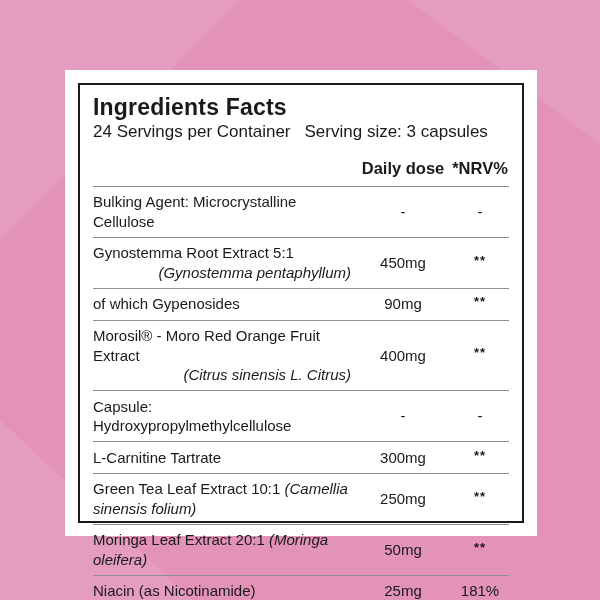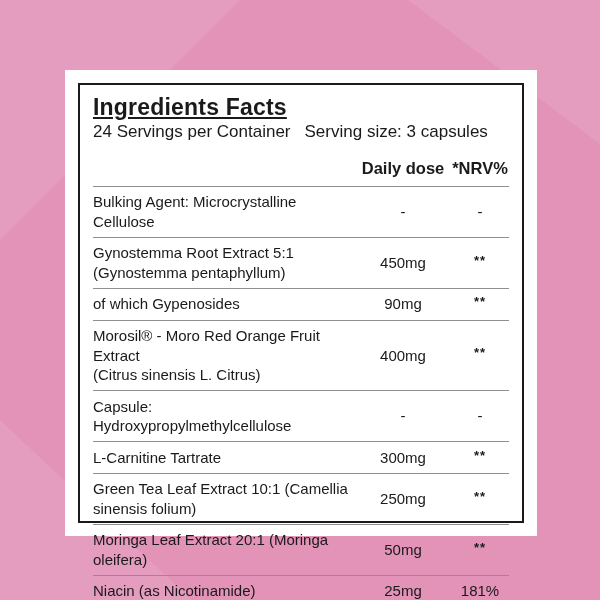--- a/index.html
+++ b/index.html
@@ -42,21 +42,20 @@
     border:2.5px solid var(--ink);
     padding:9px 13px 8px 13px;
     display:flex;
     flex-direction:column;
   }
   .title{
     font-size:23px;
     font-weight:bold;
     letter-spacing:.2px;
     line-height:1.15;
-    text-decoration:underline;
   }
   .servings-line{
     font-size:17px;
     line-height:1.25;
     margin-top:1px;
     white-space:nowrap;
   }
   .serving-size{margin-left:14px;}
   .thick-bar{
     height:7px;
@@ -79,21 +78,21 @@
   .table-body{display:flex;flex-direction:column;flex:1;}
   .row{
     display:flex;
     align-items:center;
     font-size:15px;
     line-height:1.3;
     padding:5.5px 0;
     border-bottom:1px solid var(--line);
   }
   .row:last-child{border-bottom:none;}
-  .latin{}
+  .latin{font-style:italic;text-align:right;}
   .latin.block{display:block;}
   .nrv-ast{
     font-weight:bold;
     font-size:13px;
     letter-spacing:1px;
     position:relative;top:-3px;
   }
 </style>
 </head>
 <body>

